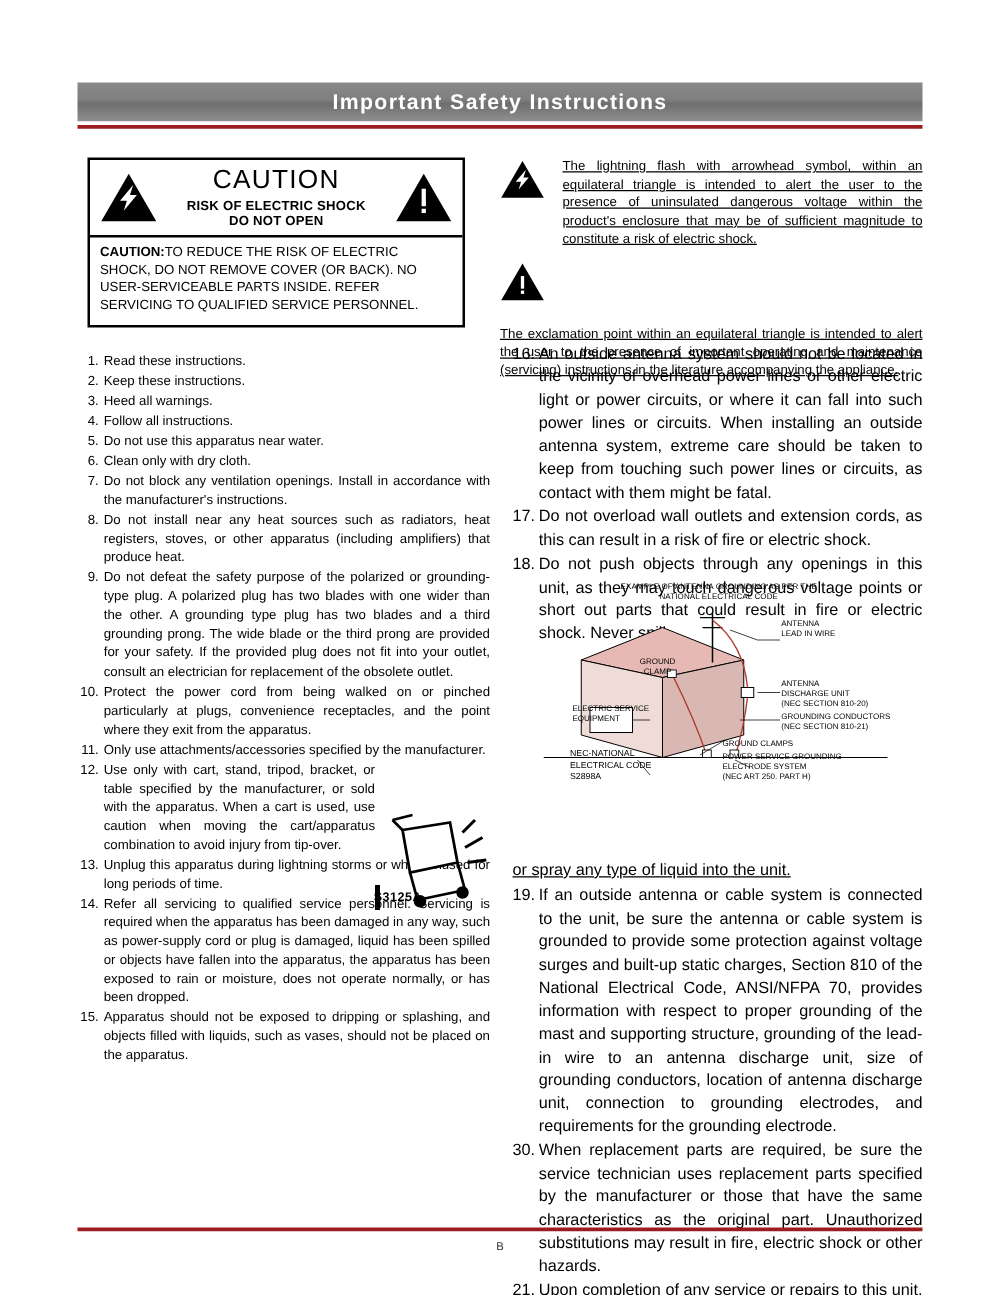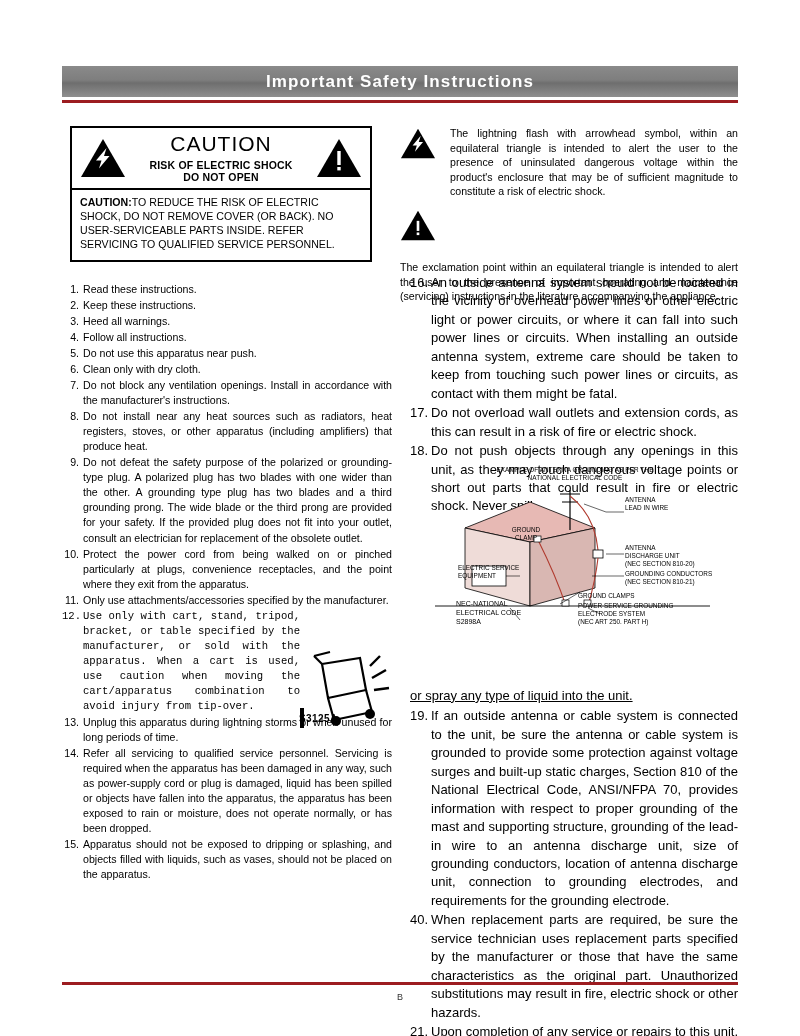--- a/index.html
+++ b/index.html
@@ -139,20 +139,21 @@
     display: flex;
     gap: 12px;
   }
   .hazard-1 { top: 126px; left: 400px; width: 338px; }
   .hazard-2 { top: 208px; left: 400px; width: 338px; flex-direction: column; }
   .hazard-text {
     font-size: 10.6px;
     line-height: 1.38;
     text-align: justify;
     flex: 1;
+    text-decoration: underline;
   }
   .hazard-ico {
     width: 38px;
     flex: 0 0 38px;
     padding-top: 2px;
   }
 
   
   .col-left {
     position: absolute;
@@ -201,21 +202,20 @@
   .cart-label {
     position: absolute;
     top: 713px;
     left: 299px;
     font-size: 10px;
     font-weight: bold;
     letter-spacing: 0.4px;
   }
   .li-wrap-cart {
     padding-right: 92px;
-    font-family: Liberation Mono, monospace;
   }
 
   
   .ant-fig {
     position: absolute;
     top: 466px;
     left: 410px;
     width: 328px;
     height: 166px;
     font-size: 6.4px;
@@ -300,21 +300,21 @@
     </div>
     <div class="hazard-text">The exclamation point within an equilateral triangle is intended to alert the user to the presence of important operating and maintenance (servicing) instructions in the literature accompanying the appliance.</div>
   </div>
 
   <div class="col-left">
     <ol class="numlist">
       <li><span class="num">1.</span><span>Read these instructions.</span></li>
       <li><span class="num">2.</span><span>Keep these instructions.</span></li>
       <li><span class="num">3.</span><span>Heed all warnings.</span></li>
       <li><span class="num">4.</span><span>Follow all instructions.</span></li>
-      <li><span class="num">5.</span><span>Do not use this apparatus near push.</span></li>
+      <li><span class="num">5.</span><span>Do not use this apparatus near water.</span></li>
       <li><span class="num">6.</span><span>Clean only with dry cloth.</span></li>
       <li><span class="num">7.</span><span>Do not block any ventilation openings. Install in accordance with the manufacturer's instructions.</span></li>
       <li><span class="num">8.</span><span>Do not install near any heat sources such as radiators, heat registers, stoves, or other apparatus (including amplifiers) that produce heat.</span></li>
       <li><span class="num">9.</span><span>Do not defeat the safety purpose of the polarized or grounding-type plug. A polarized plug has two blades with one wider than the other. A grounding type plug has two blades and a third grounding prong. The wide blade or the third prong are provided for your safety. If the provided plug does not fit into your outlet, consult an electrician for replacement of the obsolete outlet.</span></li>
       <li><span class="num">10.</span><span>Protect the power cord from being walked on or pinched particularly at plugs, convenience receptacles, and the point where they exit from the apparatus.</span></li>
       <li><span class="num">11.</span><span>Only use attachments/accessories specified by the manufacturer.</span></li>
       <li class="li-wrap-cart"><span class="num">12.</span><span>Use only with cart, stand, tripod, bracket, or table specified by the manufacturer, or sold with the apparatus. When a cart is used, use caution when moving the cart/apparatus combination to avoid injury from tip-over.</span></li>
       <li><span class="num">13.</span><span>Unplug this apparatus during lightning storms or when unused for long periods of time.</span></li>
       <li><span class="num">14.</span><span>Refer all servicing to qualified service personnel. Servicing is required when the apparatus has been damaged in any way, such as power-supply cord or plug is damaged, liquid has been spilled or objects have fallen into the apparatus, the apparatus has been exposed to rain or moisture, does not operate normally, or has been dropped.</span></li>
       <li><span class="num">15.</span><span>Apparatus should not be exposed to dripping or splashing, and objects filled with liquids, such as vases, should not be placed on the apparatus.</span></li>
@@ -351,21 +351,21 @@
       <li><span class="num">17.</span><span>Do not overload wall outlets and extension cords, as this can result in a risk of fire or electric shock.</span></li>
       <li><span class="num">18.</span><span>Do not push objects through any openings in this unit, as they may touch dangerous voltage points or short out parts that could result in fire or electric shock. Never spill</span></li>
     </ol>
 
     <div style="height:170px"></div>
 
     <div class="just" style="margin-bottom:2px">or spray any type of liquid into the unit.</div>
 
     <ol class="numlist">
       <li><span class="num">19.</span><span>If an outside antenna or cable system is connected to the unit, be sure the antenna or cable system is grounded to provide some protection against voltage surges and built-up static charges, Section 810 of the National Electrical Code, ANSI/NFPA 70, provides information with respect to proper grounding of the mast and supporting structure, grounding of the lead-in wire to an antenna discharge unit, size of grounding conductors, location of antenna discharge unit, connection to grounding electrodes, and requirements for the grounding electrode.</span></li>
-      <li><span class="num">40.</span><span>When replacement parts are required, be sure the service technician uses replacement parts specified by the manufacturer or those that have the same characteristics as the original part. Unauthorized substitutions may result in fire, electric shock or other hazards.</span></li>
+      <li><span class="num">30.</span><span>When replacement parts are required, be sure the service technician uses replacement parts specified by the manufacturer or those that have the same characteristics as the original part. Unauthorized substitutions may result in fire, electric shock or other hazards.</span></li>
       <li><span class="num">21.</span><span>Upon completion of any service or repairs to this unit, ask the service technician to perform safety checks to determine that the unit is in proper operating condition.</span></li>
     </ol>
   </div>
 
   <div class="ant-fig">
     <div class="cap ant-title">
       <span>EXAMPLE OF ANTENNA GROUNDING AS PER THE</span><br>
       <span>NATIONAL ELECTRICAL CODE</span>
     </div>
 

